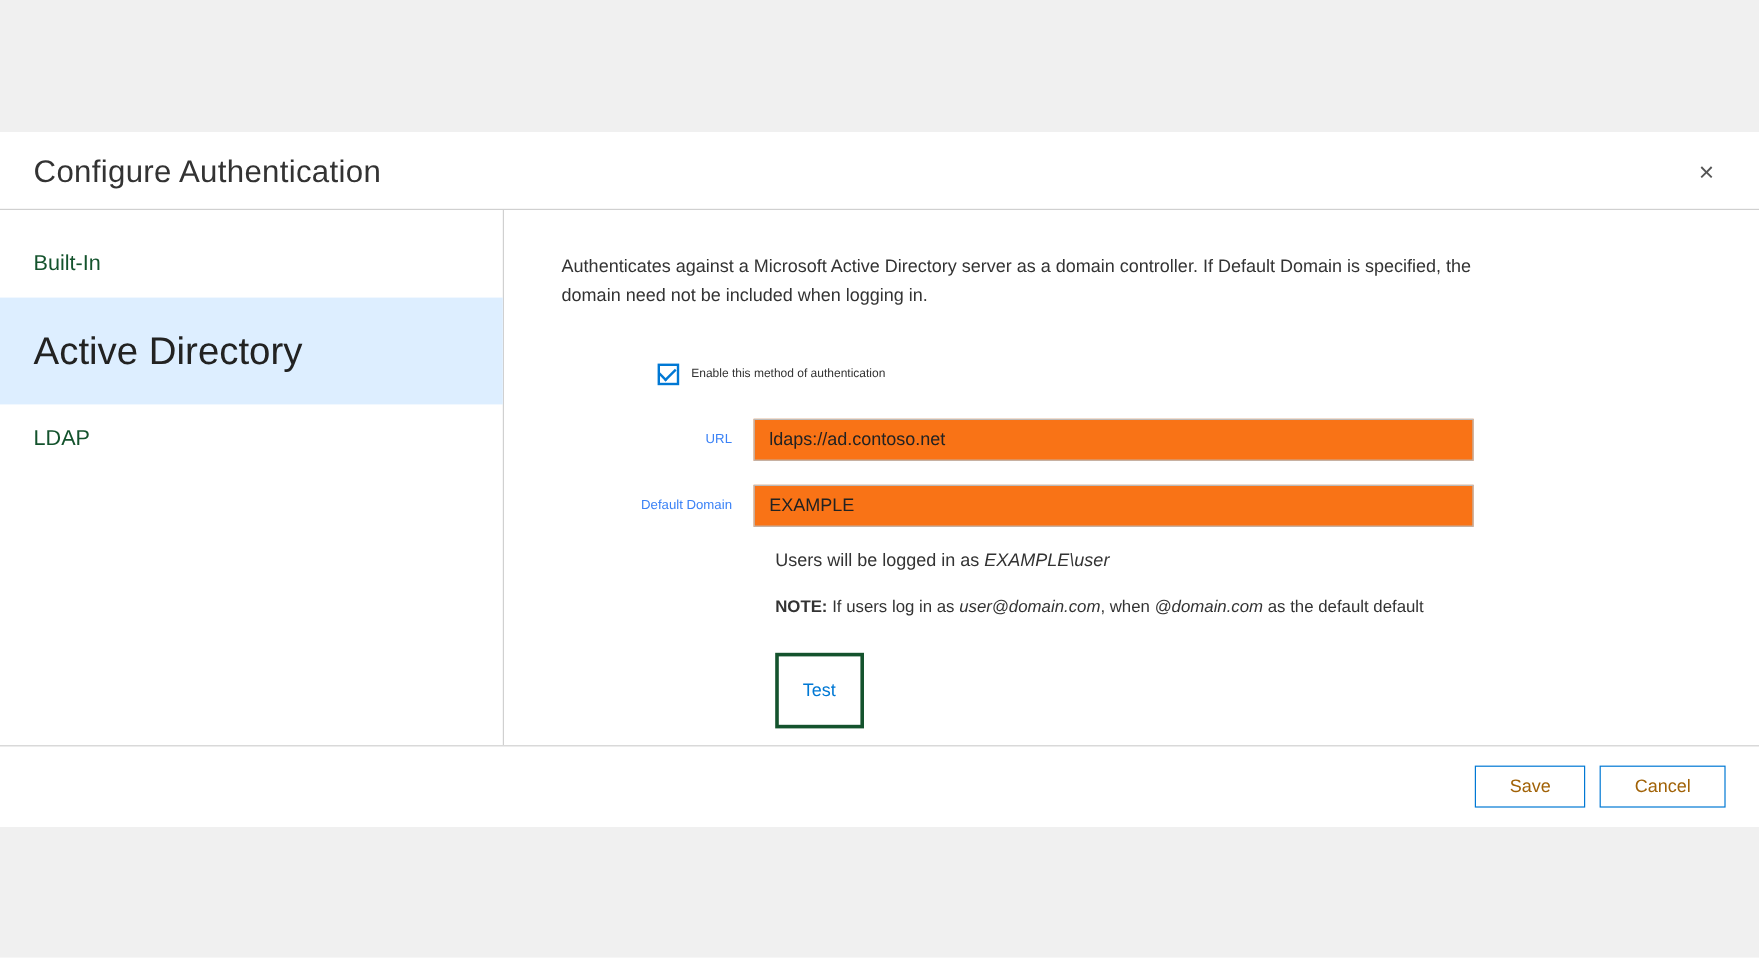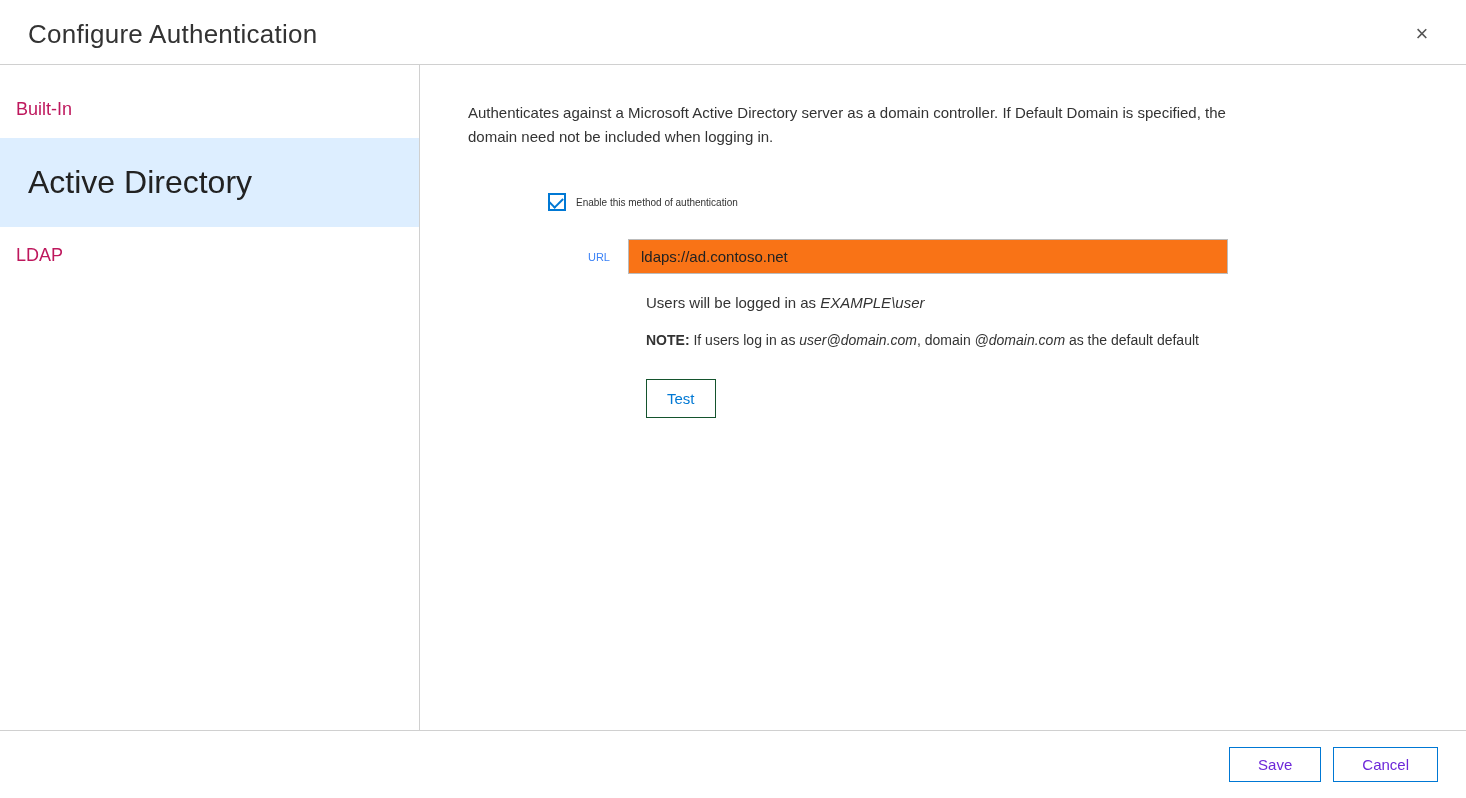--- a/index.html
+++ b/index.html
@@ -12,21 +12,21 @@
       font-family: "Segoe UI", Arial, sans-serif;
       background: #f0f0f0;
       display: flex;
       align-items: center;
       justify-content: center;
       min-height: 100vh;
     }
 
     .dialog {
       width: 1466px;
-      height: 798px;
+      height: 579px;
       background: #ffffff;
       display: flex;
       flex-direction: column;
       position: relative;
     }
 
     .dialog-header {
       display: flex;
       align-items: center;
       justify-content: space-between;
@@ -62,24 +62,24 @@
     }
 
     .sidebar {
       width: 420px;
       min-width: 420px;
       border-right: 1px solid #d0d0d0;
       padding-top: 16px;
     }
 
     .sidebar-item {
-      padding: 18px 16px;
+      padding: 18px 28px;
       cursor: pointer;
       font-size: 18px;
-      color: #be185d;
+      color: #14532d;
     }
 
     .sidebar-item.active {
       background: #ddeeff;
       color: #222;
       font-size: 32px;
       font-weight: 400;
       padding: 26px 28px;
     }
 
@@ -182,42 +182,42 @@
     .note-text .bold {
       font-weight: 700;
     }
 
     .note-text .italic {
       font-style: italic;
     }
 
     .test-button {
       margin-left: 178px;
-      padding: 10px 20px;
-      border: 1px solid #14532d;
+      padding: 20px 20px;
+      border: 3px solid #14532d;
       background: #fff;
       color: #0078d4;
       font-size: 15px;
       cursor: pointer;
     }
 
     .dialog-footer {
       border-top: 1px solid #d0d0d0;
       padding: 16px 28px;
       display: flex;
       justify-content: flex-end;
       gap: 12px;
       background: #fff;
     }
 
     .footer-button {
       padding: 8px 28px;
       border: 1px solid #0078d4;
       background: #fff;
-      color: #6d28d9;
+      color: #a16207;
       font-size: 15px;
       cursor: pointer;
       min-width: 90px;
     }
   </style>
 </head>
 <body>
 
 <div class="dialog">
 
@@ -252,29 +252,33 @@
         </label>
       </div>
 
       
       <div class="form-row">
         <span class="form-label">URL</span>
         <input class="form-input" type="text" value="ldaps://ad.contoso.net" style="">
       </div>
 
       
+      <div class="form-row">
+        <span class="form-label">Default Domain</span>
+        <input class="form-input" type="text" value="EXAMPLE" style="">
+      </div>
 
       
       <div class="hint-text">
         <span>Users will be logged in as </span><span style="font-style:italic;">EXAMPLE\user</span>
       </div>
 
       
       <div class="note-text">
-        <span class="bold">NOTE:</span><span> If users log in as </span><span class="italic">user@domain.com</span><span>, domain </span><span class="italic">@domain.com</span><span> as the default default</span>
+        <span class="bold">NOTE:</span><span> If users log in as </span><span class="italic">user@domain.com</span><span>, when </span><span class="italic">@domain.com</span><span> as the default default</span>
       </div>
 
       
       <button class="test-button">Test</button>
 
     </div>
   </div>
 
   <div class="dialog-footer">
     <button class="footer-button">Save</button>

